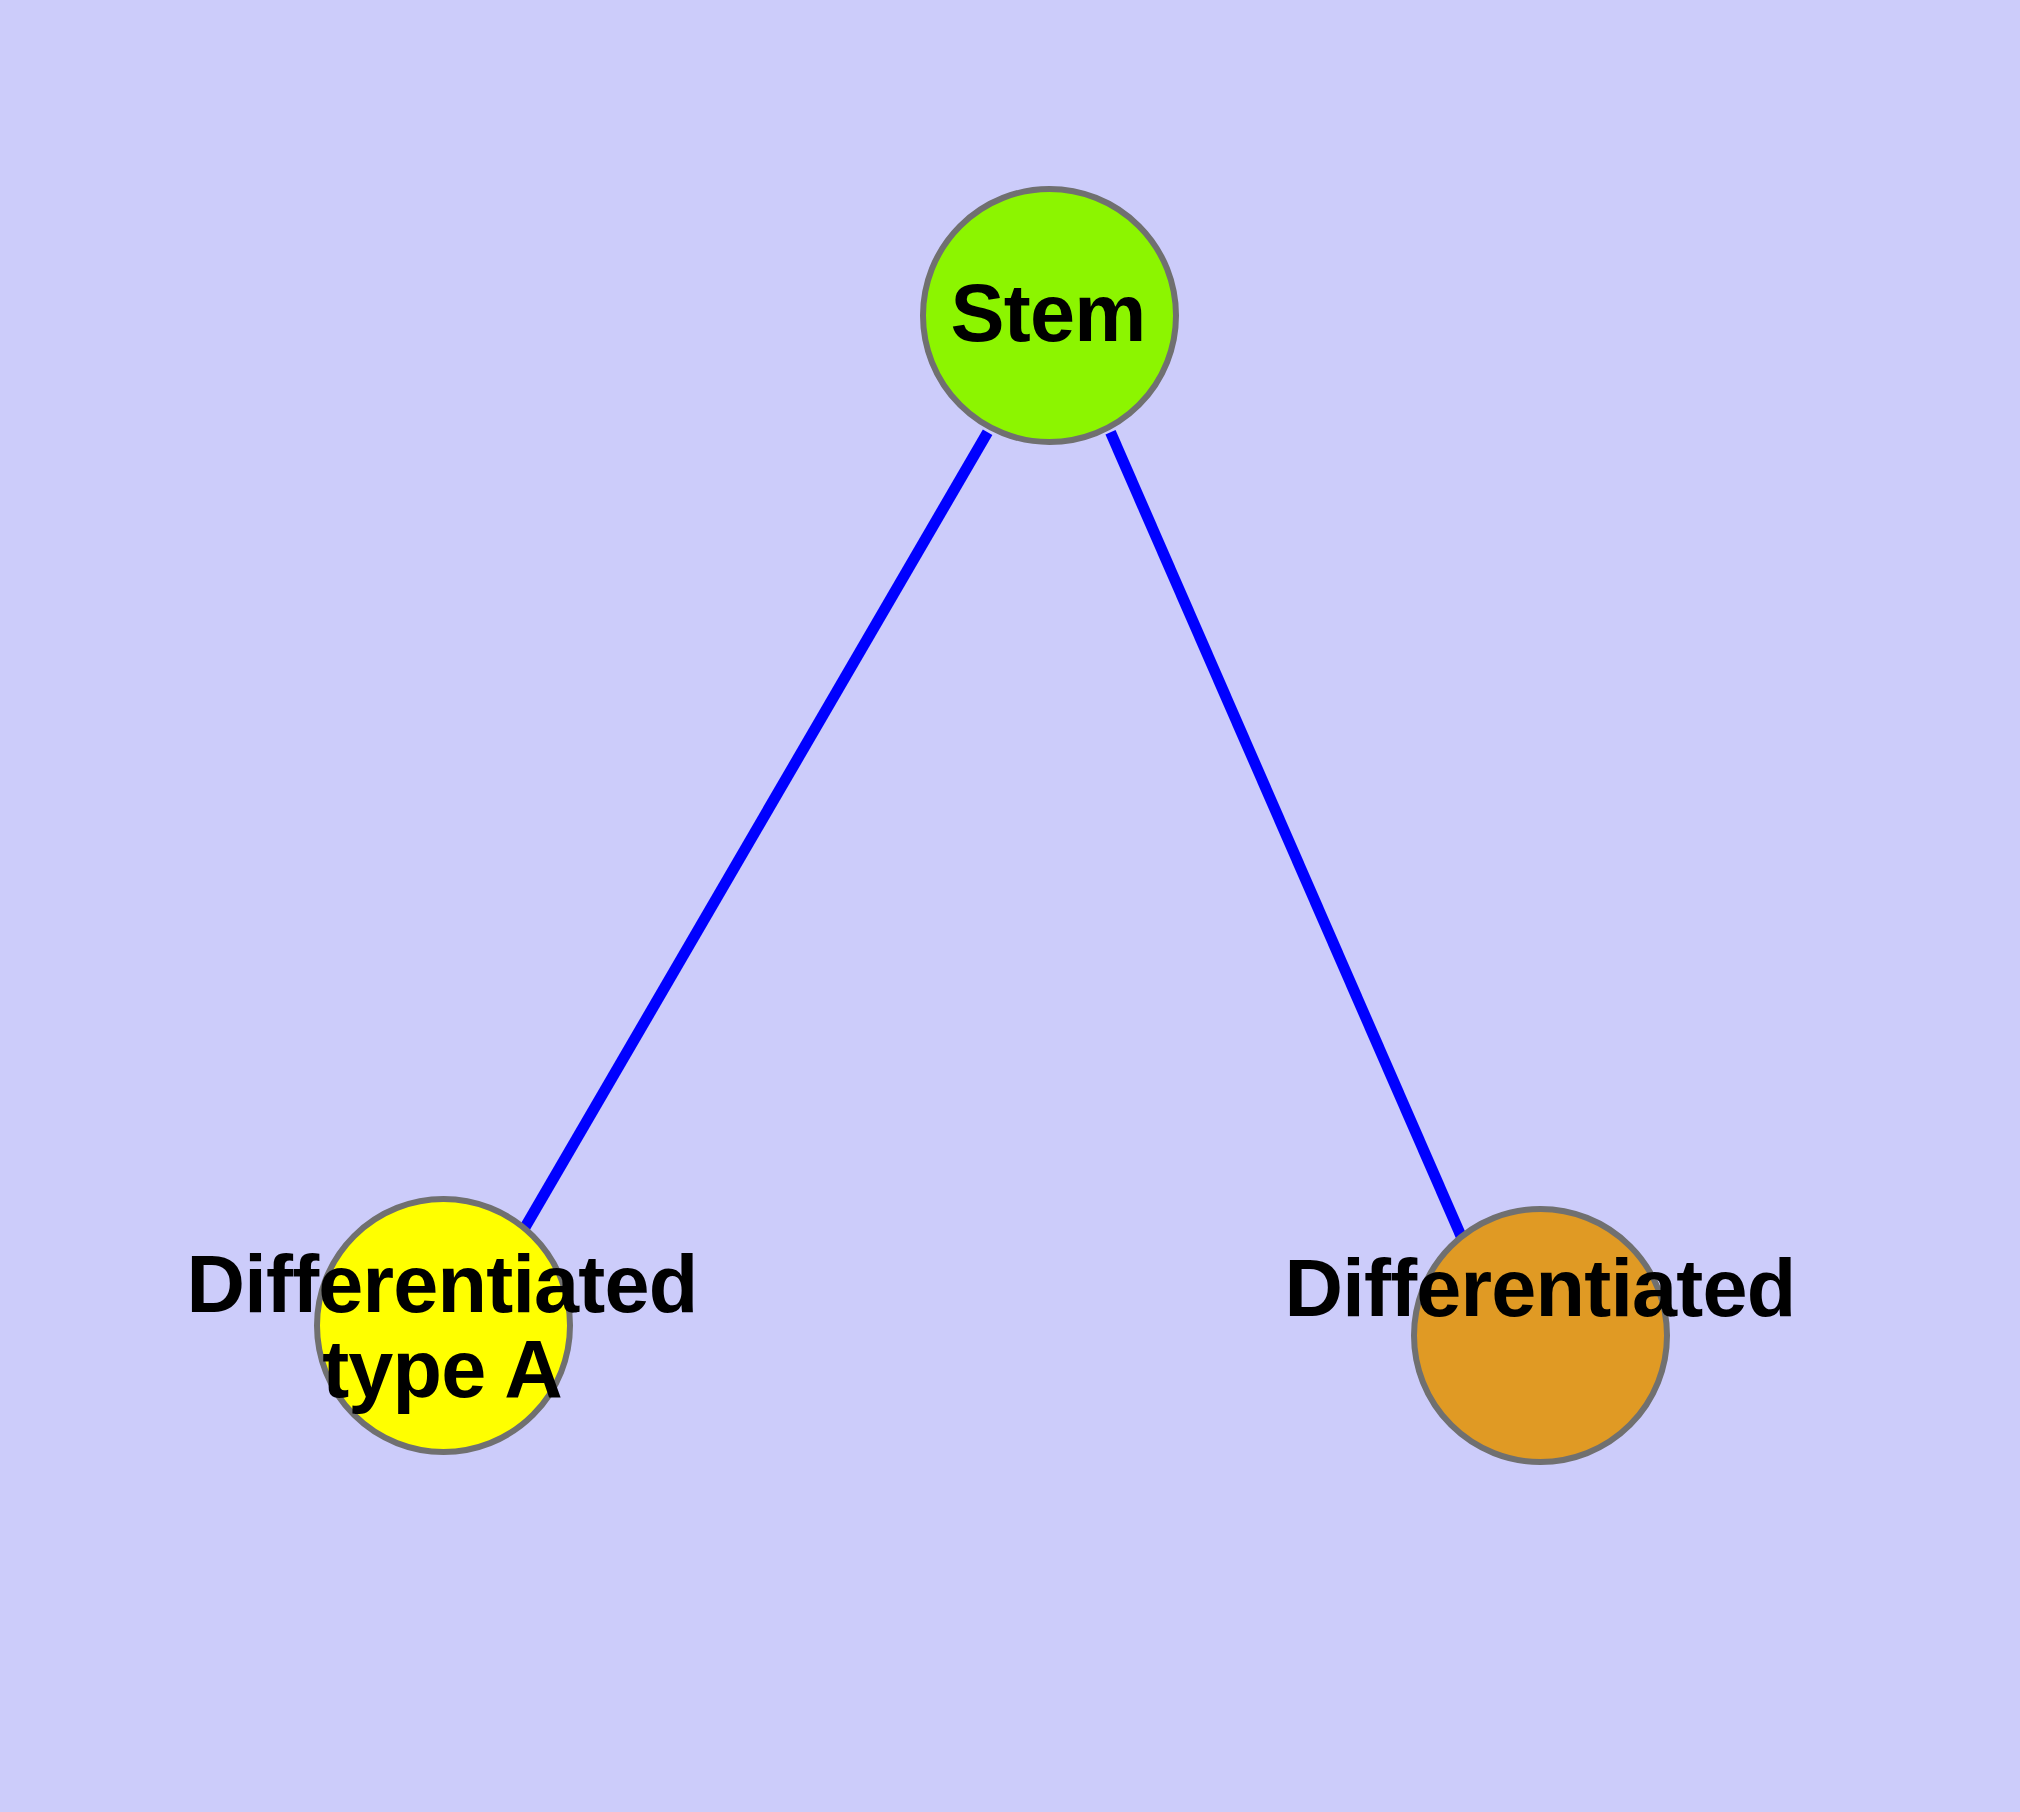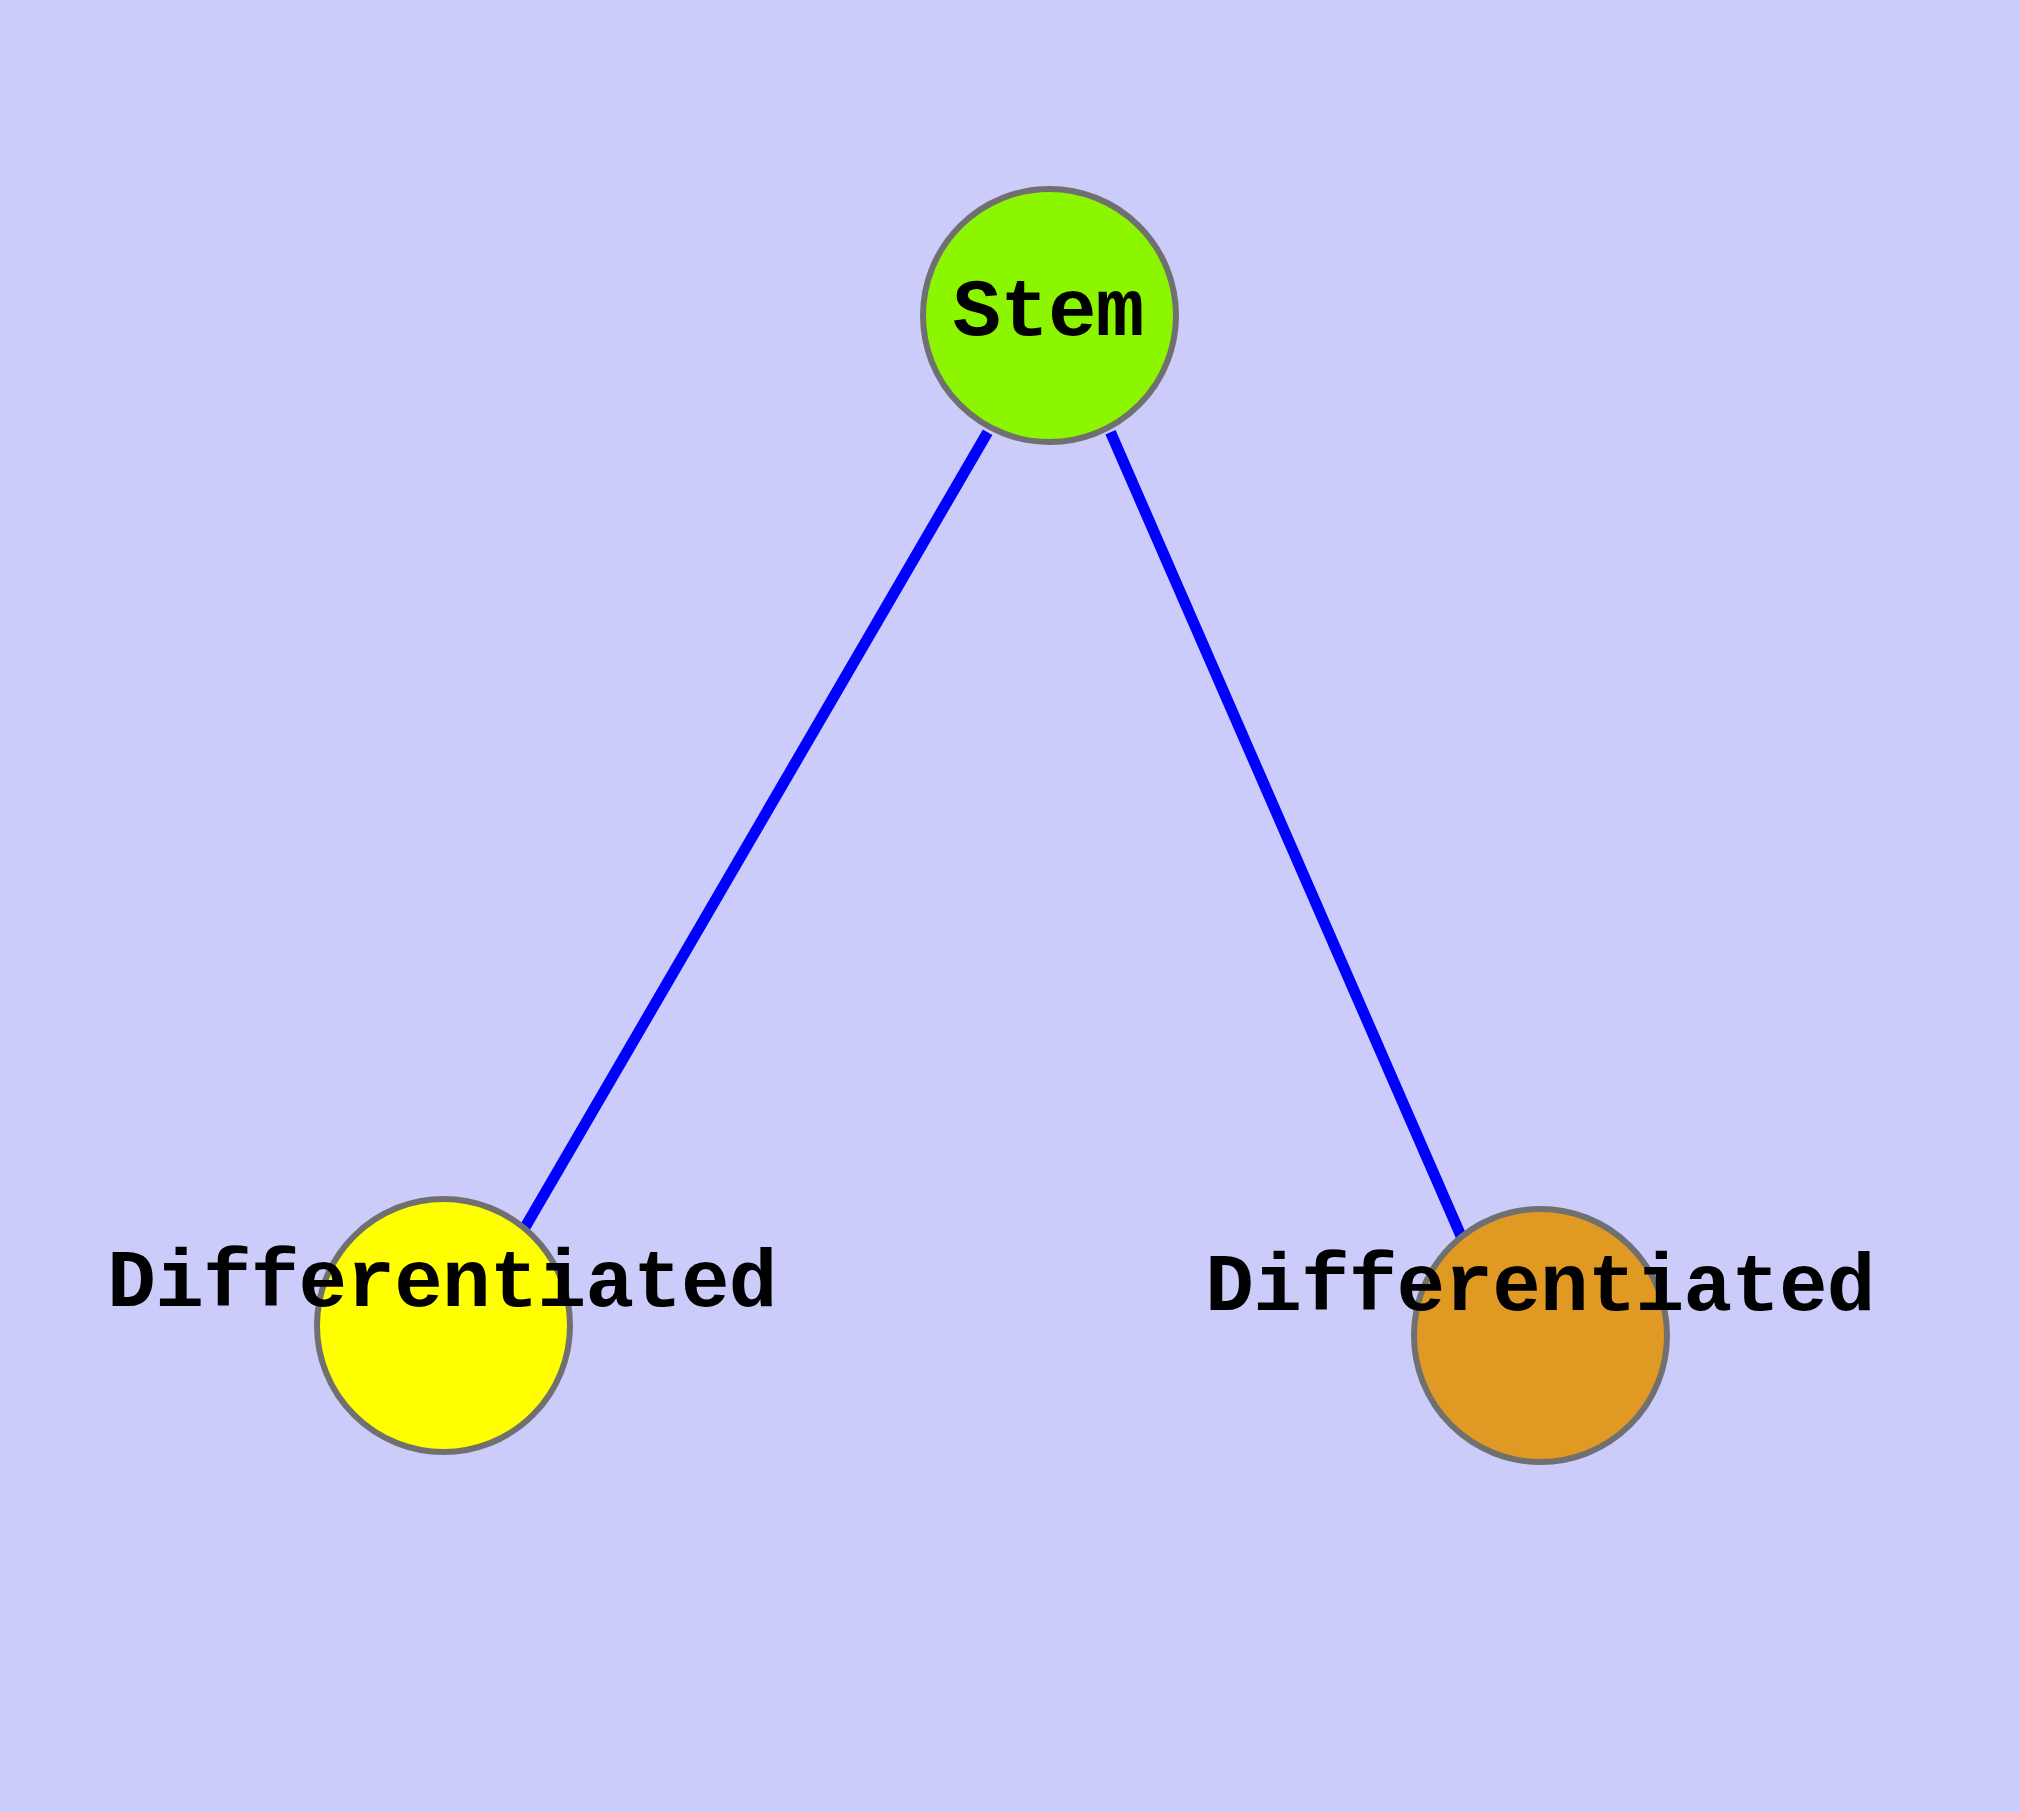--- a/index.html
+++ b/index.html
@@ -7,21 +7,21 @@
     margin: 0;
     padding: 0;
     background: #ccccfa;
   }
   #canvas {
     position: relative;
     width: 2021px;
     height: 1812px;
     background: #ccccfa;
     overflow: hidden;
-    font-family: Liberation Mono, monospace;
+    font-family: Liberation Sans, sans-serif;
   }
   #edge-layer {
     position: absolute;
     left: 0;
     top: 0;
     width: 2021px;
     height: 1812px;
   }
   .node {
     position: absolute;
@@ -89,20 +89,21 @@
   <div class="node" id="node-stem"></div>
   <div class="node" id="node-type-a"></div>
   <div class="node" id="node-type-b"></div>
 
   <div class="node-label" id="label-stem">
     <div>Stem</div>
   </div>
 
   <div class="node-label" id="label-type-a">
     <div>Differentiated</div>
+    <div>type A</div>
   </div>
 
   <div class="node-label" id="label-type-b">
     <div>Differentiated</div>
   </div>
 
 </div>
 
 
 </body></html>

